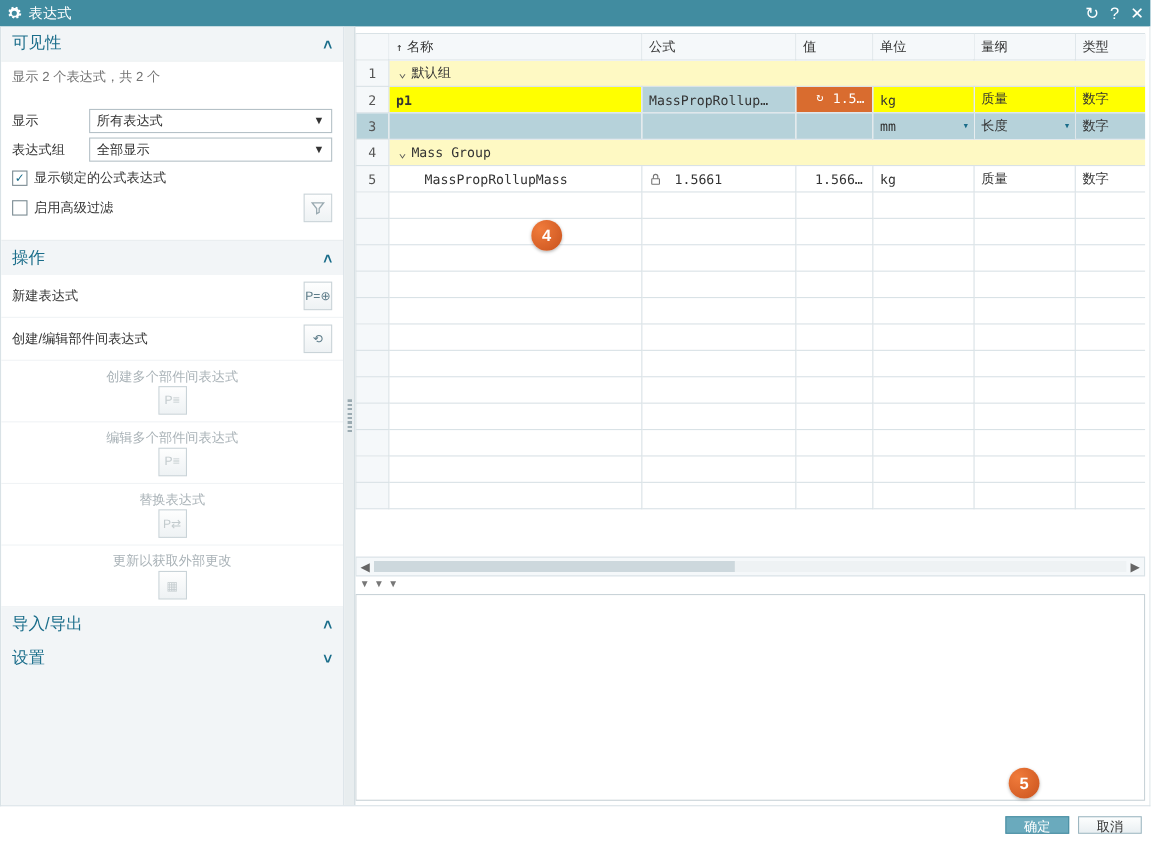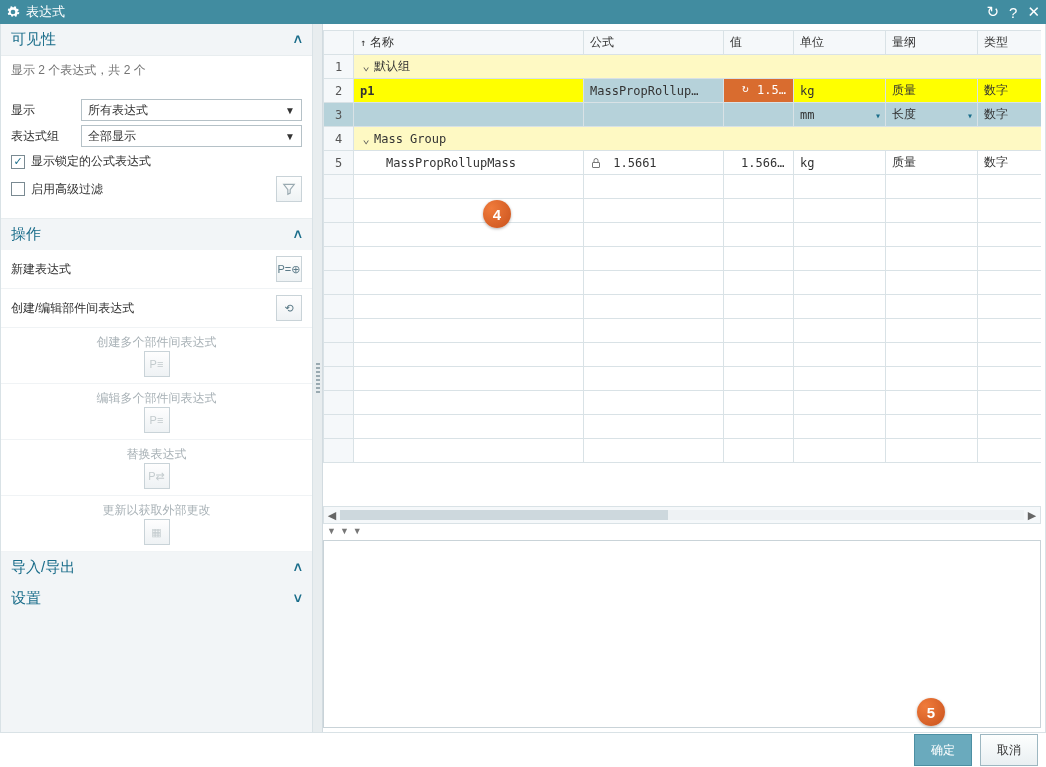--- a/index.html
+++ b/index.html
@@ -271,21 +271,21 @@
 .footer {
   height: 34px;
   display: flex;
   align-items: center;
   justify-content: flex-end;
   padding: 0 8px;
   gap: 8px;
 }
 .btn {
   min-width: 58px;
-  height: 32px;
+  height: 16px;
   border: 1px solid #9db7c1;
   background: linear-gradient(#fdfefe,#e9eff2);
   cursor: pointer;
   font-size: 12px;
   color: #333;
 }
 .btn.primary {
   background: #6aaabd;
   color: #fff;
   border: 1px solid #4c8fa3;

